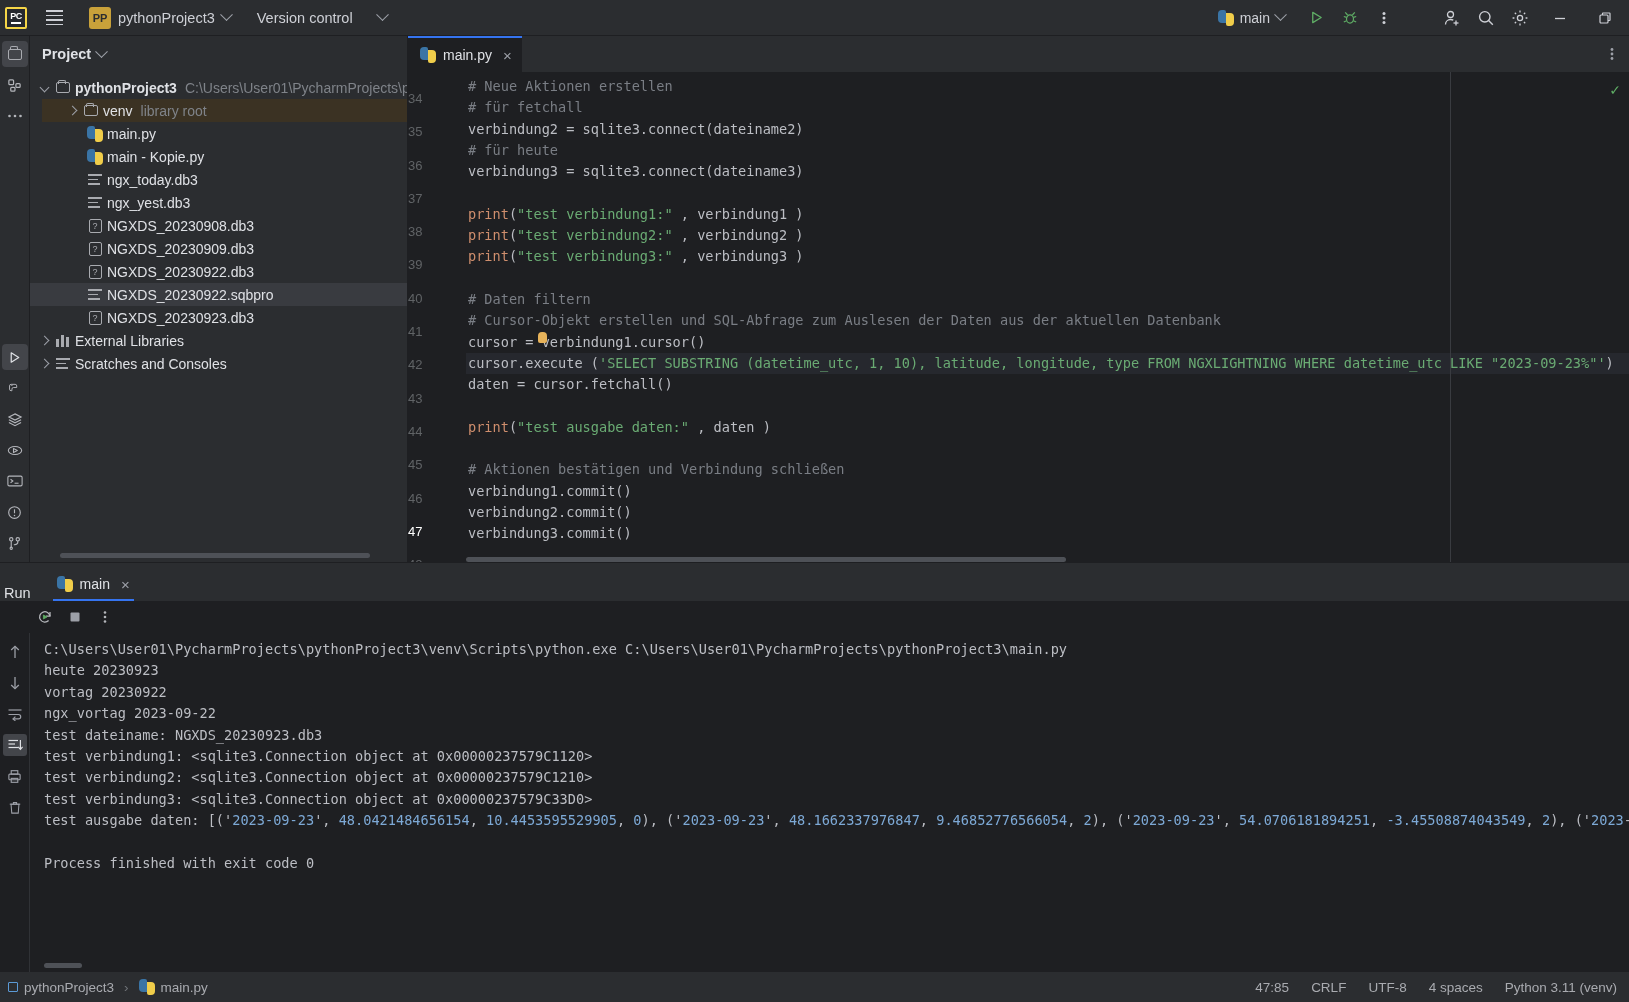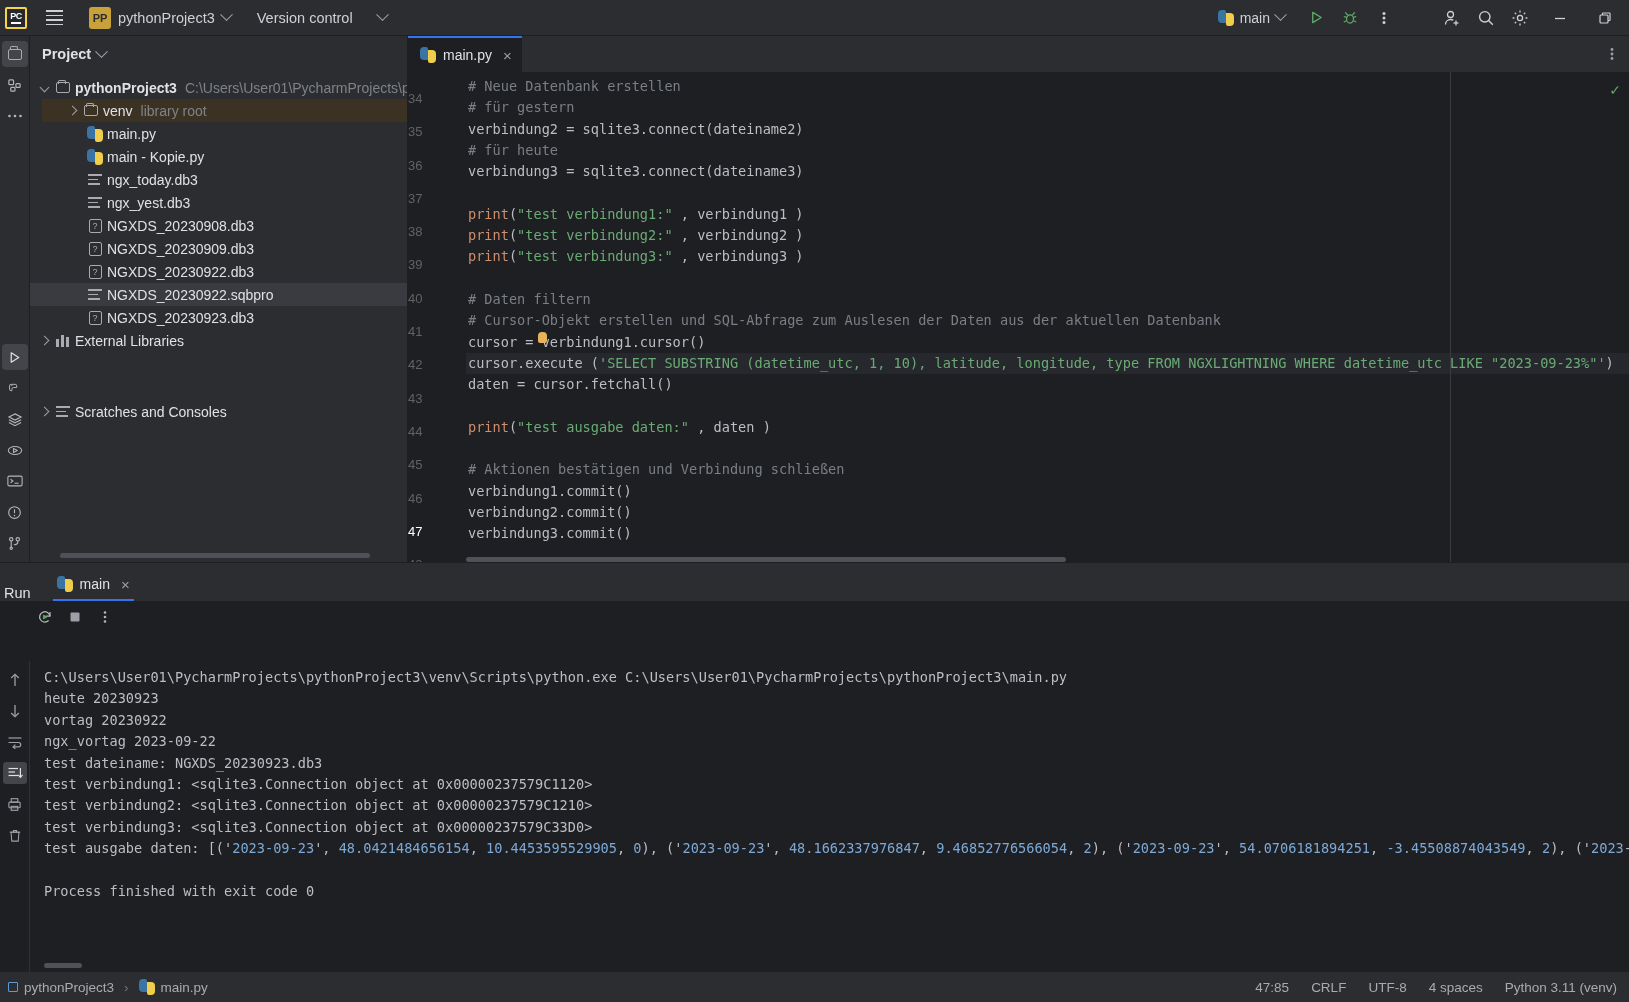--- a/index.html
+++ b/index.html
@@ -153,21 +153,21 @@
 
   
   .runpanel { height: 410px; min-height: 410px; background: #1e1f22; display: flex; flex-direction: column;
               border-top: 1px solid #1e1f22; }
   .run-tabbar { height: 38px; min-height: 38px; background: #2b2d30; display: flex; align-items: flex-end; padding-left: 4px; gap: 22px; }
   .run-title { font-size: 14.5px; color: #dfe1e5; cursor: pointer; }
   .run-tab { display: flex; align-items: center; gap: 7px; font-size: 14px; color: #dfe1e5;
              padding: 8px 4px 7px 4px; border-bottom: 2px solid #3574f0; cursor: pointer; }
   .run-toolbar { height: 32px; min-height: 32px; background: #1e1f22; display: flex; align-items: center; gap: 4px; padding-left: 32px; }
   .rt-btn { width: 26px; height: 24px; display: flex; align-items: center; justify-content: center; cursor: pointer; border-radius: 4px; }
-  .run-body { flex: 1; display: flex; min-height: 0; margin-top: 28px; }
+  .run-body { flex: 1; display: flex; min-height: 0; }
   .run-sidebar { width: 30px; min-width: 30px; background: #1e1f22; display: flex; flex-direction: column;
                  align-items: center; padding-top: 8px; gap: 9px; border-right: 1px solid #303236; }
   .rs-ic { width: 24px; height: 22px; display: flex; align-items: center; justify-content: center;
            color: #9da0a8; cursor: pointer; border-radius: 3px; }
   .rs-ic.sel { background: #43454a; color: #dfe1e5; }
   .console { flex: 1; overflow: hidden; padding: 6px 0 0 14px; position: relative; min-width: 0; }
   .oline { height: 21.4px; line-height: 21.4px; white-space: pre;
            font-family: "DejaVu Sans Mono", monospace; font-size: 13.6px; color: #bcbec4; }
   .num { color: #7da9d6; }
   .con-hscroll { position:absolute; left:14px; bottom:4px; height:5px; }
@@ -460,21 +460,21 @@
             </span>
             <span class="ficon">
               <span class="libic">
                 <i></i>
                 <i></i>
                 <i></i>
               </span>
             </span>
             <span class="tlabel">External Libraries</span>
           </div>
-          <div class="trow" style="padding-left: 6px; margin-top: 48px;">
+          <div class="trow" style="padding-left: 6px;">
             <span class="arrow closed">
               <i></i>
             </span>
             <span class="ficon">
               <span class="lines3">
                 <b></b>
                 <b></b>
                 <b></b>
               </span>
             </span>
@@ -526,22 +526,22 @@
             <div class="gline">50</div>
             <div class="gline">51</div>
             <div class="gline">52</div>
             <div class="gline">53</div>
             <div class="gline">54</div>
             <div class="gline">55</div>
           </div>
         <div class="codearea" id="codearea">
           <div class="margin-line" style="left:984px"></div>
           <div class="bulb" style="left:72px; top:260px"></div>
-        <div class="cline"><span class="cm"># Neue Datenbank erstellen</span></div>
-            <div class="cline"><span class="cm"># für gestern</span></div>
+        <div class="cline"><span class="cm"># Neue Aktionen erstellen</span></div>
+            <div class="cline"><span class="cm"># für fetchall</span></div>
             <div class="cline">verbindung2 = sqlite3.connect(dateiname2)</div>
             <div class="cline"><span class="cm"># für heute</span></div>
             <div class="cline">verbindung3 = sqlite3.connect(dateiname3)</div>
             <div class="cline"></div>
             <div class="cline"><span class="kw">print</span>(<span class="st">"test verbindung1:"</span> , verbindung1 )</div>
             <div class="cline"><span class="kw">print</span>(<span class="st">"test verbindung2:"</span> , verbindung2 )</div>
             <div class="cline"><span class="kw">print</span>(<span class="st">"test verbindung3:"</span> , verbindung3 )</div>
             <div class="cline"></div>
             <div class="cline"><span class="cm"># Daten filtern</span></div>
             <div class="cline"><span class="cm"># Cursor-Objekt erstellen und SQL-Abfrage zum Auslesen der Daten aus der aktuellen Datenbank</span></div>

